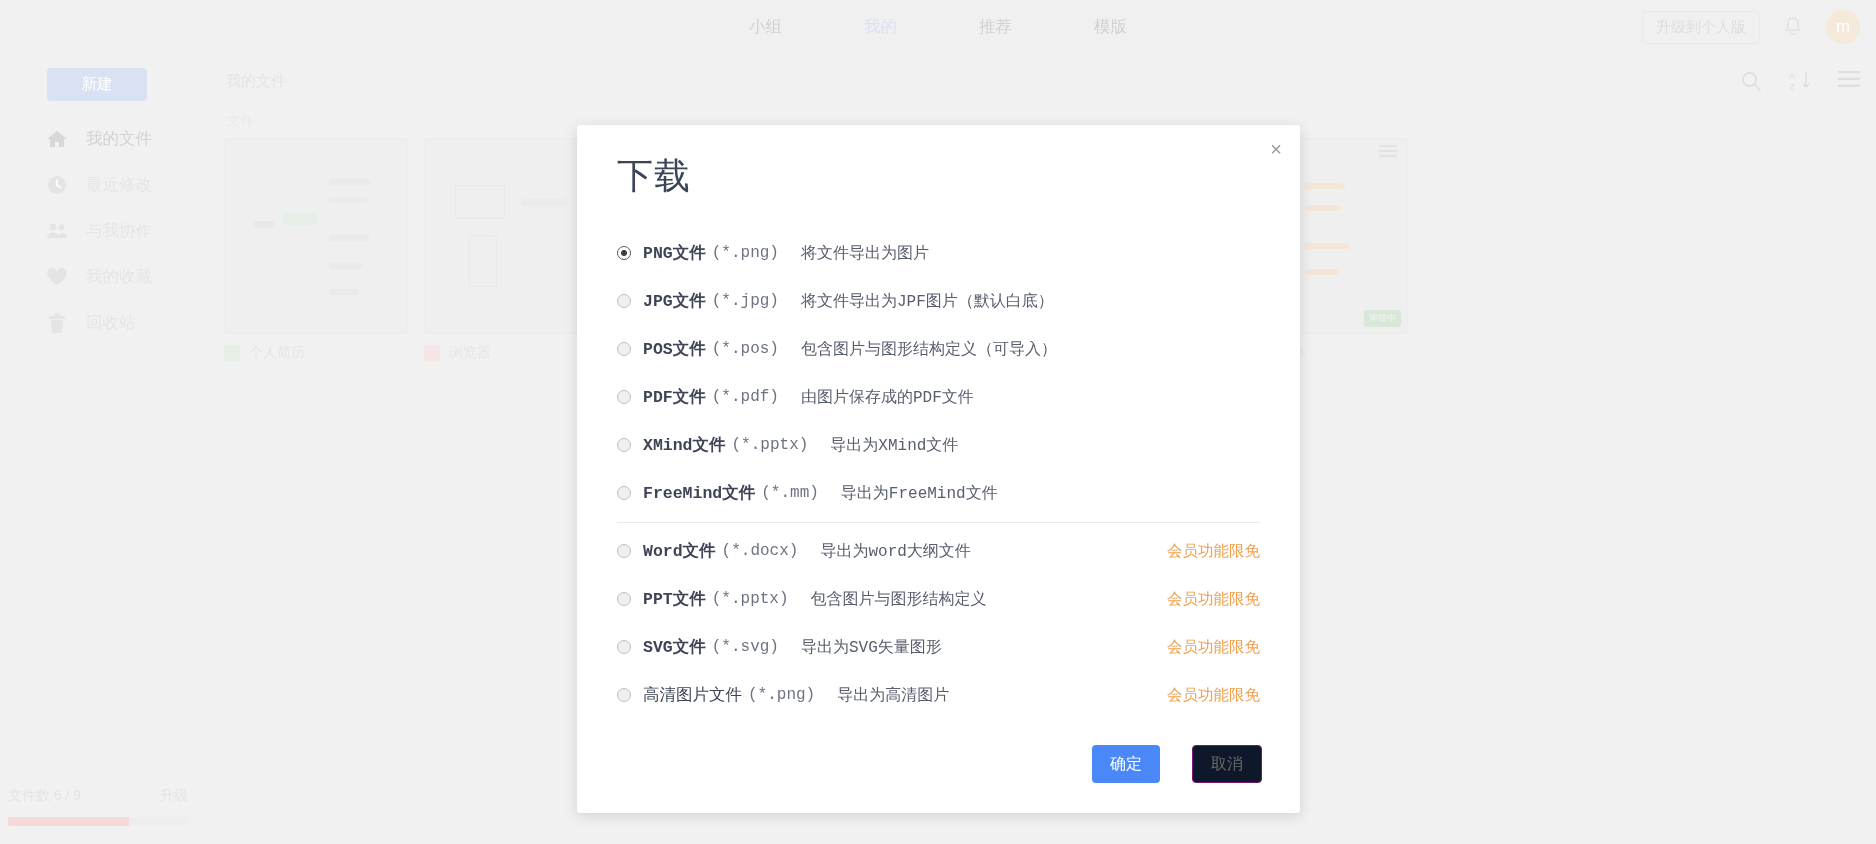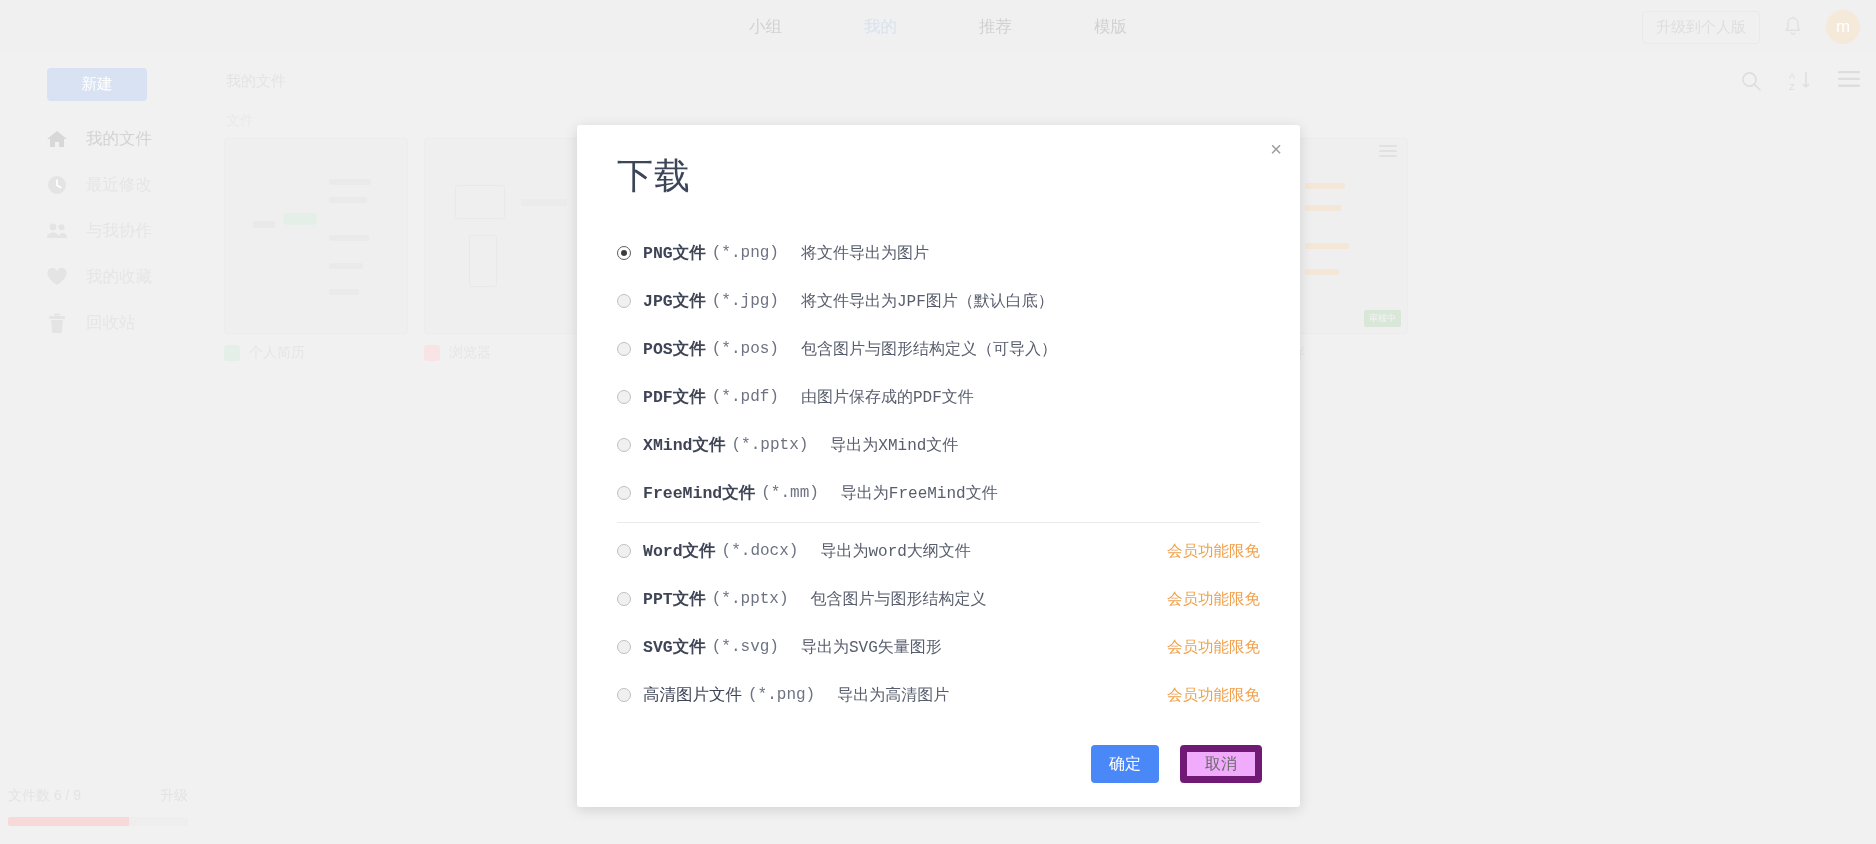--- a/index.html
+++ b/index.html
@@ -127,29 +127,29 @@
     content: ""; position: absolute; left: 3px; top: 3px;
     width: 6px; height: 6px; border-radius: 50%; background: #3c3c3c;
   }
   .opt-name { font-size: 16.5px; color: #3f4556; font-weight: bold; }
   .opt-name.plain { font-weight: normal; }
   .opt-ext { font-size: 16px; color: #6d7382; margin-left: 6px; }
   .opt-desc { font-size: 16px; color: #585e6d; margin-left: 22px; }
   .opt-vip { position: absolute; right: 0; font-size: 15.5px; color: #f0a04b; }
   .opt-divider { height: 1px; background: #ebebeb; margin: 5px 0 4px 0; }
   .modal-foot {
-    display: flex; justify-content: flex-end; gap: 21px;
-    padding: 26px 38px 24px 0;
+    display: flex; justify-content: flex-end; gap: 32px;
+    padding: 26px 38px 30px 0;
   }
   .btn {
     min-width: 68px; height: 38px; border-radius: 4px;
     font-size: 16px; font-family: inherit; cursor: pointer; padding: 0 18px;
   }
   .btn-primary { background: #4a87f7; color: #ffffff; border: none; }
-  .btn-ghost { background: #f0abfc; color: #6a6a6a; border: 7px solid #701a75; }
+  .btn-ghost { background: #0f172a; color: #6a6a6a; border: 1px solid #701a75; }
 </style>
 </head>
 <body>
 
 <div id="app">
 
   <div class="page-dim">
 
     <div class="header">
 

